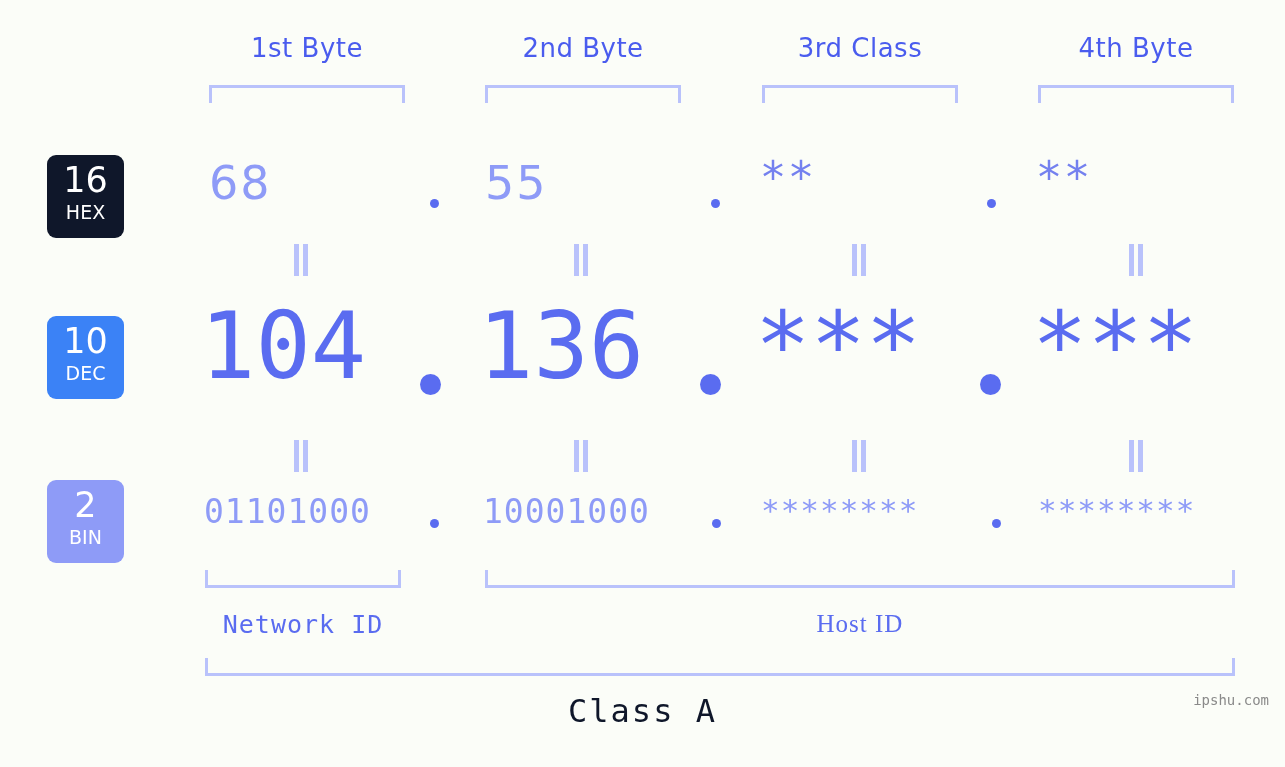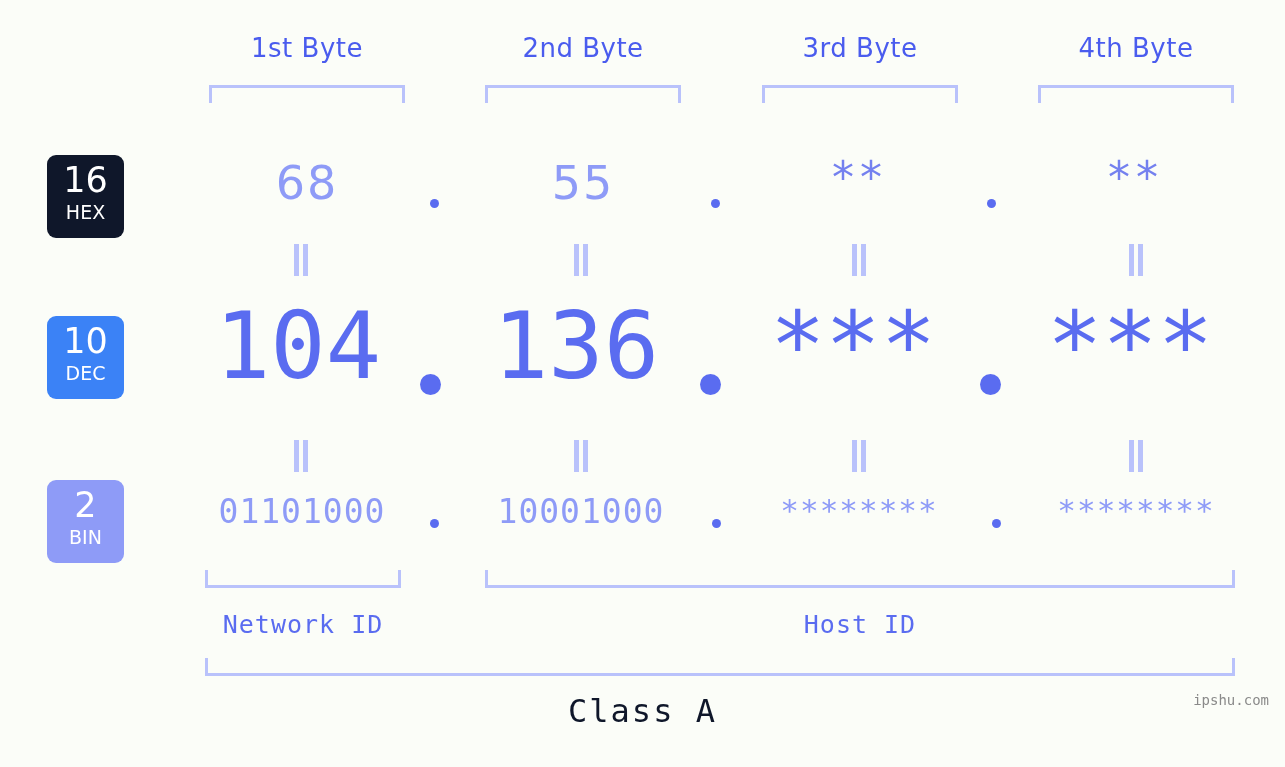--- a/index.html
+++ b/index.html
@@ -75,21 +75,20 @@
     font-weight: 400;
   }
 
   .badge-hex { top: 155px; height: 83px; background: #0f172a; }
   .badge-dec { top: 316px; height: 83px; background: #3b82f6; }
   .badge-bin { top: 480px; height: 83px; background: #8e9bf7; }
 
   
   .cell {
     position: absolute;
-    text-align: center;
     white-space: nowrap;
   }
 
   .hex-val {
     top: 155px;
     font-family: "DejaVu Sans", sans-serif;
     font-size: 46px;
     line-height: 56px;
     color: #8e9bf7;
     letter-spacing: 2px;
@@ -192,21 +191,21 @@
     letter-spacing: 0px;
   }
 </style>
 </head>
 <body>
 
 <div id="stage">
 
   <div class="byte-label" style="left:209px;width:196px;">1st Byte</div>
   <div class="byte-label" style="left:485px;width:196px;">2nd Byte</div>
-  <div class="byte-label" style="left:762px;width:196px;">3rd Byte</div>
+  <div class="byte-label" style="left:762px;width:196px;">3rd Class</div>
   <div class="byte-label" style="left:1038px;width:196px;">4th Byte</div>
 
   <div class="bracket bracket-down" style="left:209px;top:85px;width:196px;"></div>
   <div class="bracket bracket-down" style="left:485px;top:85px;width:196px;"></div>
   <div class="bracket bracket-down" style="left:762px;top:85px;width:196px;"></div>
   <div class="bracket bracket-down" style="left:1038px;top:85px;width:196px;"></div>
 
   <div class="badge badge-hex">
     <span class="badge-num">16</span>
     <span class="badge-name">HEX</span>
@@ -278,21 +277,21 @@
   <div class="cell bin-star" style="left:1038px;width:196px;">********</div>
 
   <div class="dot dot-bin" style="left:430px;"></div>
   <div class="dot dot-bin" style="left:712px;"></div>
   <div class="dot dot-bin" style="left:992px;"></div>
 
   <div class="bracket bracket-up" style="left:205px;top:570px;width:196px;"></div>
   <div class="bracket bracket-up" style="left:485px;top:570px;width:750px;"></div>
 
   <div class="id-label" style="left:205px;width:196px;">Network ID</div>
-  <div class="id-label" style="left:485px;width:750px;">Host ID</div>
+  <div class="id-label" style="left:485px;width:750px;font-family:Liberation Serif, serif;">Host ID</div>
 
   <div class="bracket bracket-up" style="left:205px;top:658px;width:1030px;"></div>
 
   <div class="class-label">Class A</div>
 
   <div class="watermark">ipshu.com</div>
 
 </div>
 
 </body></html>

